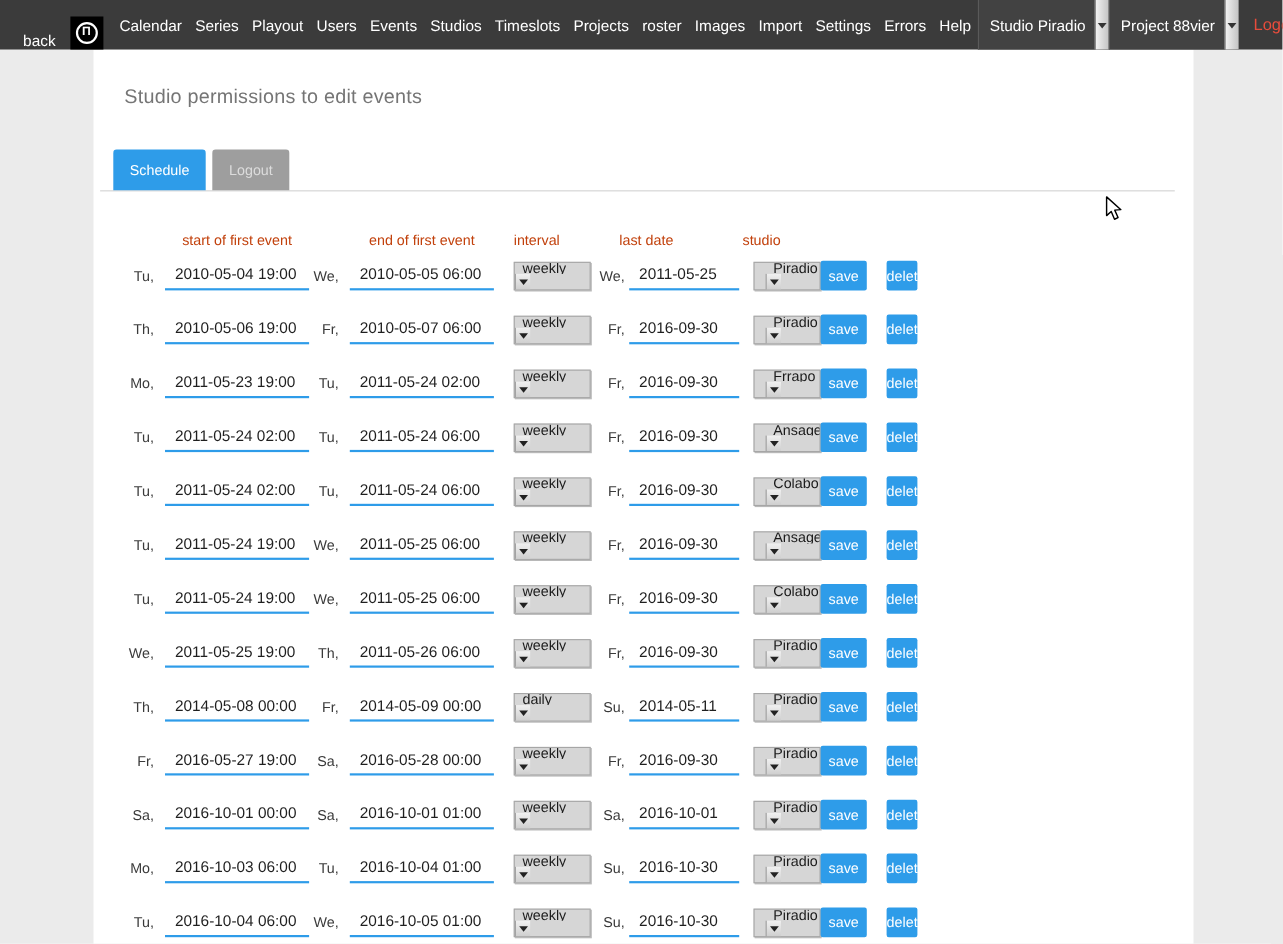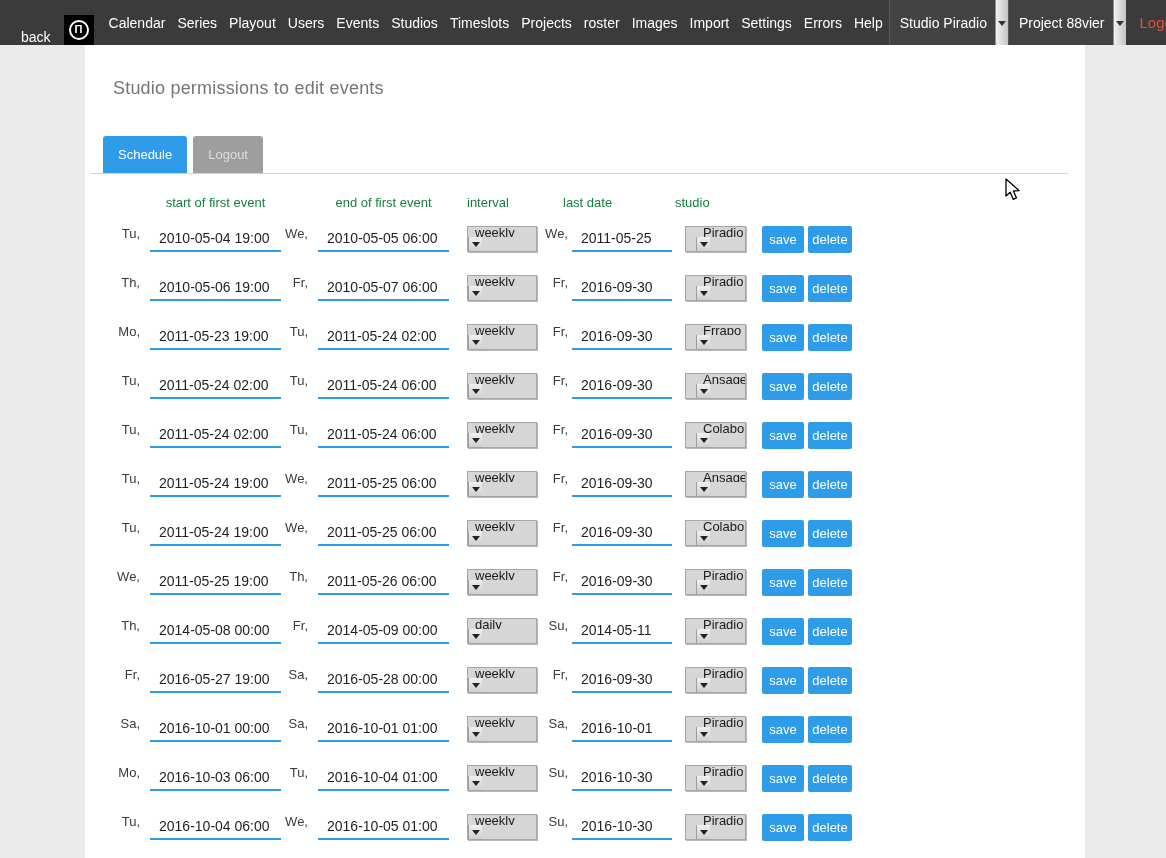--- a/index.html
+++ b/index.html
@@ -24,46 +24,46 @@
   
   .content { position:absolute; left:85px; top:45px; width:1000px; height:813px; background:#fff; }
   .page-title { color:#757575; font-size:18px; padding:33px 0 0 28px; letter-spacing:.2px; }
   .tabs { display:flex; gap:6px; margin:25px 0 0 18px; }
   .tab { height:37px; display:flex; align-items:center; padding:0 15px; font-size:13px; border-radius:3px 3px 0 0; background:#9e9e9e; color:#dcdcdc; cursor:pointer;margin-top:12px; }
   .tab.active { background:var(--accent); color:#fff; }
   .tabs-underline { height:1px; background:#d2d2d2; margin:0 17px 0 6px; }
 
   
   .table { margin:21px 0 0 18px; }
-  .thead { display:flex; font-size:13px; color:#15803d; height:31px; }
+  .thead { display:flex; font-size:13px; color:#c2410c; height:31px;align-items:flex-end; }
   .h-start { margin-left:47px; width:131px; text-align:center; }
   .h-end { margin-left:37px; width:131px; text-align:center; }
   .h-interval { margin-left:18px; width:70px; }
   .h-last { margin-left:26px; width:100px; }
   .h-studio { margin-left:12px; width:80px; }
 
-  .row { display:flex; align-items:flex-start; height:49px; font-size:13px; }
+  .row { display:flex; align-items:center; height:49px; font-size:13px; }
   .day { color:#3a3a3a; }
   .d1 { width:37px; text-align:right; }
   .d2 { width:27px; text-align:right; }
   .d3 { width:31px; text-align:right; }
   .inp { border:none; border-bottom:2px solid var(--accent); font-size:14px; color:#1f1f1f; padding:3px 0 4px 9px; font-family:inherit; outline:none; background:transparent; height:26px; }
   .inp.start, .inp.end { width:131px; margin-left:10px; }
   .inp.last { width:100px; margin-left:4px; }
 
   .select { display:flex; height:26px; background:#d6d6d6; border:1px solid #a6a6a6; box-shadow:1px 1px 0 rgba(0,0,0,.28); align-items:stretch; cursor:pointer;flex-direction:column; }
   .select.interval { margin-left:18px; width:70px; }
   .select.studio { margin-left:13px; width:61px;padding-left:10px; }
   .sel-value { flex:1; display:flex; align-items:center; padding-left:7px; font-size:13px; color:#1a1a1a; white-space:nowrap; overflow:hidden; }
   .sel-arrow { width:14px; flex:none; border-left:1px solid #9e9e9e; background:linear-gradient(#f0f0f0,#cfcfcf); display:flex; align-items:center; justify-content:center; }
   .sel-arrow::after { content:""; width:0; height:0; border:4px solid transparent; border-top:5px solid #222; margin-top:5px; }
 
   .btn { border:none; background:var(--accent); color:#fff; font-size:13px; height:27px; border-radius:2px; cursor:pointer; font-family:inherit; padding:0; }
-  .btn.save { width:42px; margin-left:16px; }
-  .btn.delete { width:44px; margin-left:4px; }
+  .btn.save { width:42px; }
+  .btn.delete { width:28px; margin-left:18px; }
 
   .cursor { position:absolute; left:1002px; top:178px; z-index:10; pointer-events:none; }
 </style>
 </head>
 <body>
 
 <div class="navbar" style="background: rgb(59, 59, 59); align-items: flex-end;">
   <a class="nav-back">back</a>
   <span class="logo">
     <span class="logo-circle">Π</span>

